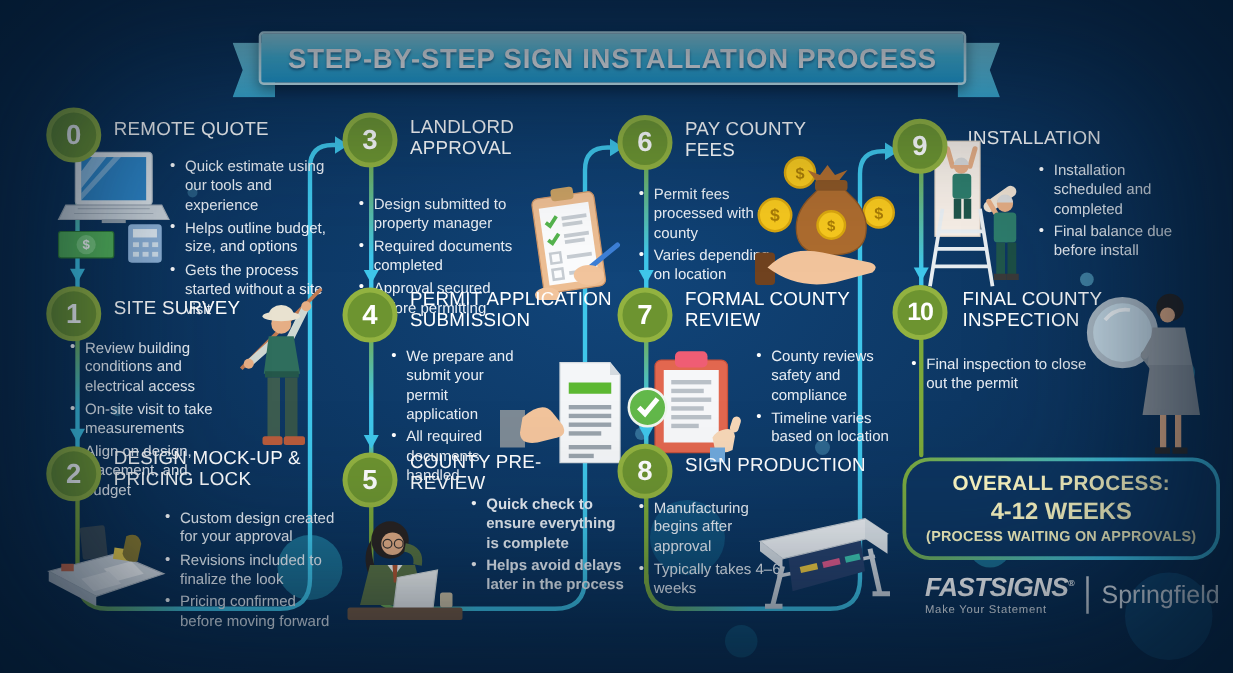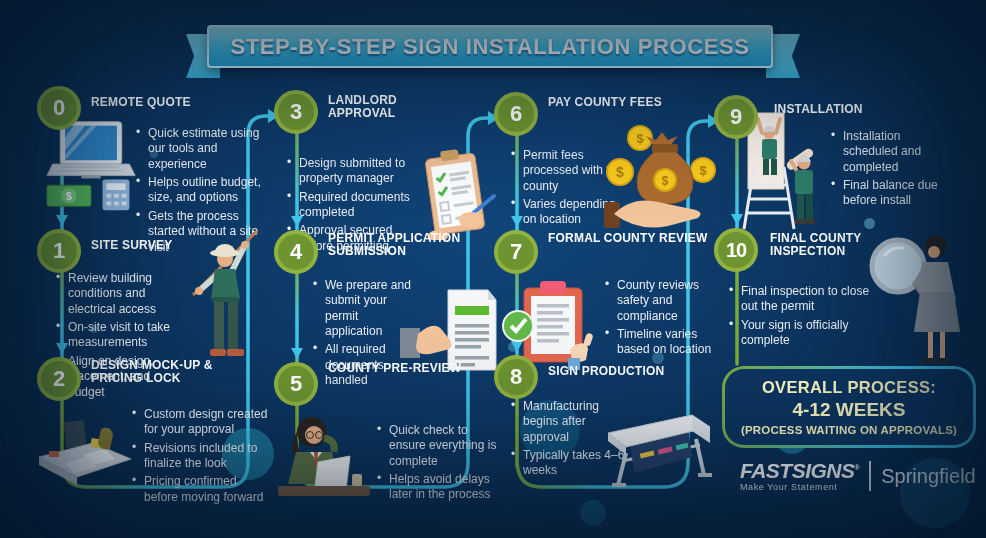--- a/index.html
+++ b/index.html
@@ -23,32 +23,32 @@
 
   
   .connectors{position:absolute;left:0;top:0;z-index:1;}
 
   
   .step{position:absolute;width:230px;z-index:2;}
   .circle{position:absolute;left:2px;top:0;width:44px;height:44px;border-radius:50%;
     background:#6d9430;border:4px solid #92b240;color:#fff;display:flex;align-items:center;
     justify-content:center;font-weight:bold;font-size:22px;z-index:3;}
   .s10 .circle{font-size:20px;letter-spacing:-1px;}
-  .title{position:absolute;margin:0;color:#fff;font-weight:bold;font-size:12px;line-height:1.1;letter-spacing:.2px;}
+  .title{position:absolute;margin:0;color:#fff;font-weight:normal;font-size:15px;line-height:1.1;letter-spacing:.2px;}
   .bullets{position:absolute;margin:0;padding:0;list-style:none;color:#e9eef4;font-size:12px;line-height:1.28;}
   .bullets li{position:relative;padding-left:13px;margin-bottom:3px;}
   .bullets li::before{content:"\2022";position:absolute;left:1px;top:-1px;color:#fff;}
   .icon{position:absolute;}
 
   .s0{left:35px;top:86px;}  .s0 .title{left:56px;top:10px;}  .s0 .bullets{left:100px;top:40px;width:130px;} .s0 .icon{left:8px;top:32px;}
   .s1{left:35px;top:229px;} .s1 .title{left:56px;top:10px;}  .s1 .bullets{left:20px;top:42px;width:132px;} .s1 .icon{left:148px;top:0px;}
   .s2{left:35px;top:357px;} .s2 .title{left:56px;top:2px;width:150px;} .s2 .bullets{left:96px;top:50px;width:142px;} .s2 .icon{left:0px;top:58px;}
   .s3{left:272px;top:90px;} .s3 .title{left:56px;top:4px;width:130px;} .s3 .bullets{left:14px;top:66px;width:130px;} .s3 .icon{left:138px;top:58px;}
   .s4{left:272px;top:230px;}.s4 .title{left:56px;top:2px;width:180px;} .s4 .bullets{left:40px;top:48px;width:100px;} .s4 .icon{left:128px;top:56px;}
-  .s5{left:272px;top:362px;}.s5 .title{left:56px;top:0px;width:140px;} .s5 .bullets{left:104px;top:61px;width:128px;} .s5 .icon{left:0px;top:46px;}
+  .s5{left:272px;top:362px;}.s5 .title{left:56px;top:0px;width:140px;} .s5 .bullets{left:104px;top:34px;width:128px;font-weight:bold;} .s5 .icon{left:0px;top:46px;}
   .s6{left:492px;top:92px;} .s6 .title{left:56px;top:4px;width:140px;} .s6 .bullets{left:18px;top:56px;width:120px;} .s6 .icon{left:112px;top:30px;}
   .s7{left:492px;top:230px;}.s7 .title{left:56px;top:2px;width:180px;} .s7 .bullets{left:112px;top:48px;width:120px;} .s7 .icon{left:4px;top:48px;}
   .s8{left:492px;top:355px;}.s8 .title{left:56px;top:10px;width:190px;} .s8 .bullets{left:18px;top:44px;width:120px;} .s8 .icon{left:108px;top:42px;}
   .s9{left:712px;top:95px;} .s9 .title{left:62px;top:8px;}  .s9 .bullets{left:118px;top:34px;width:114px;} .s9 .icon{left:22px;top:16px;}
   .s10{left:712px;top:228px;}.s10 .title{left:58px;top:4px;width:155px;} .s10 .bullets{left:16px;top:56px;width:142px;} .s10 .icon{left:152px;top:4px;}
 
   
   .summary{position:absolute;left:722px;top:366px;width:254px;height:82px;z-index:2;
     padding:3px;border-radius:22px;background:linear-gradient(100deg,#7CA93A 0%,#3FC6EA 65%);}
   .summary-inner{width:100%;height:100%;border-radius:19px;background:#0d3560;
@@ -447,21 +447,20 @@
     </ul>
   </div>
 
   <div class="step s10">
     <div class="circle">
         <span>10</span>
       </div>
     <h2 class="title">FINAL COUNTY INSPECTION</h2>
     <ul class="bullets">
       <li>Final inspection to close out the permit</li>
-      <li>Your sign is officially complete</li>
     </ul>
     <svg class="icon" width="100" height="140" viewBox="0 0 100 140">
       <circle cx="34" cy="34" r="26" fill="#ddeef6" opacity=".9" stroke="#c2cdd4" stroke-width="5"></circle>
       <path d="M20,24 q8,-10 20,-8" stroke="#ffffff" stroke-width="3" fill="none" opacity=".8"></path>
       <line x1="52" y1="52" x2="64" y2="68" stroke="#8a949c" stroke-width="7" stroke-linecap="round"></line>
       <circle cx="72" cy="14" r="11" fill="#262220"></circle>
       <circle cx="70" cy="20" r="6" fill="#e6ae85"></circle>
       <path d="M58,30 h26 l6,30 h-36 z" fill="#9aa0a6"></path>
       <line x1="60" y1="38" x2="52" y2="52" stroke="#9aa0a6" stroke-width="6" stroke-linecap="round"></line>
       <polygon points="56,60 90,60 96,100 50,100" fill="#8d939a"></polygon>

